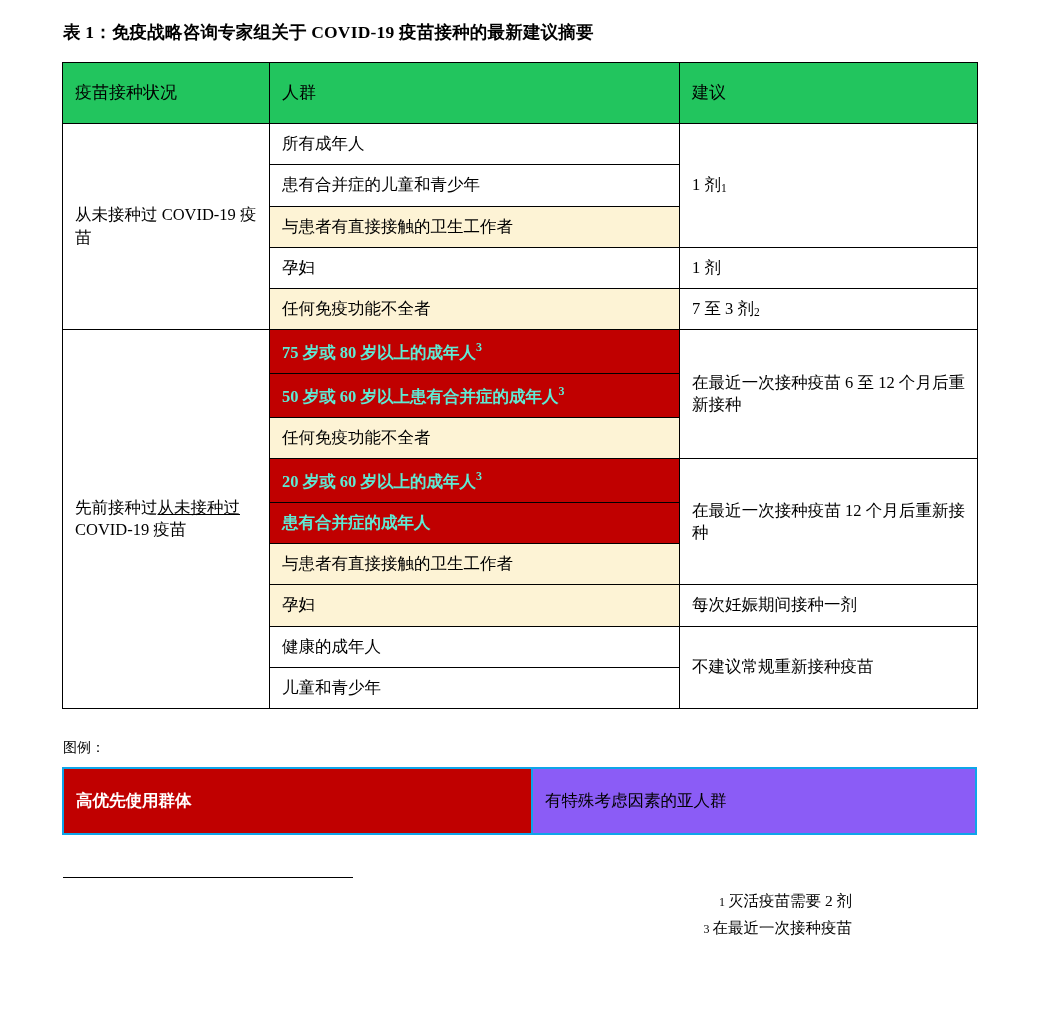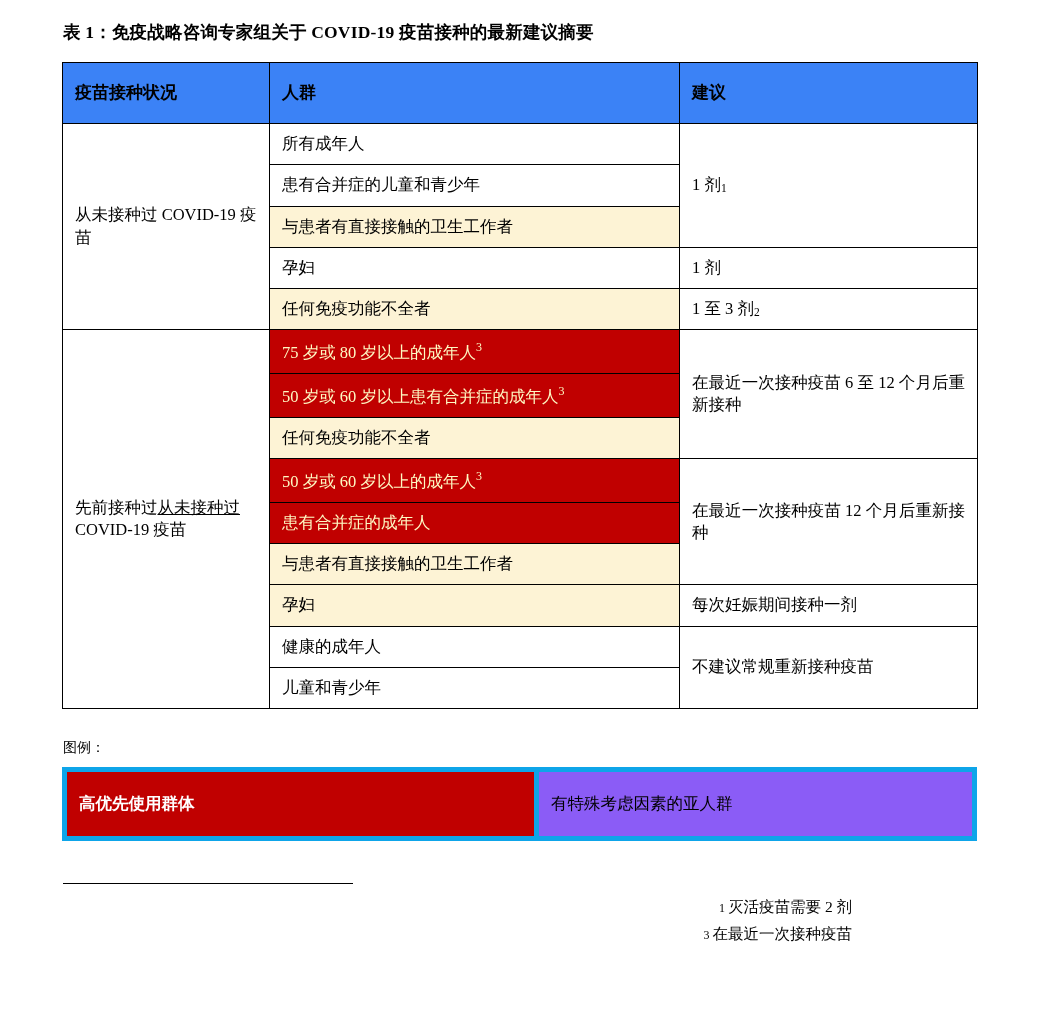--- a/index.html
+++ b/index.html
@@ -35,39 +35,39 @@
   }
   table.main td, table.main th {
     border: 1px solid #000000;
     padding: 9px 12px;
     font-size: 16.5px;
     vertical-align: middle;
     line-height: 1.35;
     font-family: "Liberation Serif", serif;
   }
   table.main thead th {
-    background: #3b82f6;
-    font-weight: bold;
+    background: #22c55e;
+    font-weight: normal;
     text-align: left;
     height: 42px;
     font-size: 17px;
   }
   .col-status { width: 207px; }
   .col-group  { width: 410px; }
   .col-rec    { width: 298px; }
 
   .cell-status {
     vertical-align: middle;
     font-size: 17px;
     line-height: 1.5;
   }
   .hi {
     background: #c00000;
-    color: #fef9c3;
-    font-weight: normal;
+    color: #5eead4;
+    font-weight: bold;
   }
   .special {
     background: #fdf3d5;
   }
   .rec-cell {
     vertical-align: middle;
     font-size: 16.5px;
     line-height: 1.45;
   }
   .rec-justify {
@@ -90,21 +90,21 @@
     margin: 30px 0 10px 3px;
     font-size: 14px;
   }
   table.legend {
     border-collapse: collapse;
     width: 915px;
     table-layout: fixed;
     margin-left: 2px;
   }
   table.legend td {
-    border: 5px solid #0ea5e9;
+    border: 2px solid #0ea5e9;
     height: 36px;
     padding: 14px 12px;
     font-size: 16.5px;
     font-family: Liberation Sans, sans-serif;
   }
   td.legend-hi {
     background: #c00000;
     color: #ffffff;
     font-weight: bold;
     width: 443px;
@@ -168,36 +168,36 @@
       </tr>
       <tr>
         <td class="special">与患者有直接接触的卫生工作者</td>
       </tr>
       <tr>
         <td>孕妇</td>
         <td class="rec-cell">1 剂</td>
       </tr>
       <tr>
         <td class="special">任何免疫功能不全者</td>
-        <td class="rec-cell"><span>1 至 3 剂</span><sup class="fn">2</sup></td>
+        <td class="rec-cell"><span>7 至 3 剂</span><sup class="fn">2</sup></td>
       </tr>
 
       <tr>
         <td class="cell-status" rowspan="9"><span>先前接种过</span><span class="underline">从未接种过</span><span> COVID-19 疫苗</span></td>
         <td class="hi"><span>75 岁或 80 岁以上的成年人</span><span class="sup-sp">3</span></td>
         <td class="rec-cell rec-justify" rowspan="3">在最近一次接种疫苗 6 至 12 个月后重新接种</td>
       </tr>
       <tr>
         <td class="hi"><span>50 岁或 60 岁以上患有合并症的成年人</span><span class="sup-sp">3</span></td>
       </tr>
       <tr>
         <td class="special">任何免疫功能不全者</td>
       </tr>
       <tr>
-        <td class="hi"><span>50 岁或 60 岁以上的成年人</span><span class="sup-sp">3</span></td>
+        <td class="hi"><span>20 岁或 60 岁以上的成年人</span><span class="sup-sp">3</span></td>
         <td class="rec-cell rec-justify" rowspan="3">在最近一次接种疫苗 12 个月后重新接种</td>
       </tr>
       <tr>
         <td class="hi">患有合并症的成年人</td>
       </tr>
       <tr>
         <td class="special">与患者有直接接触的卫生工作者</td>
       </tr>
       <tr>
         <td class="special">孕妇</td>

